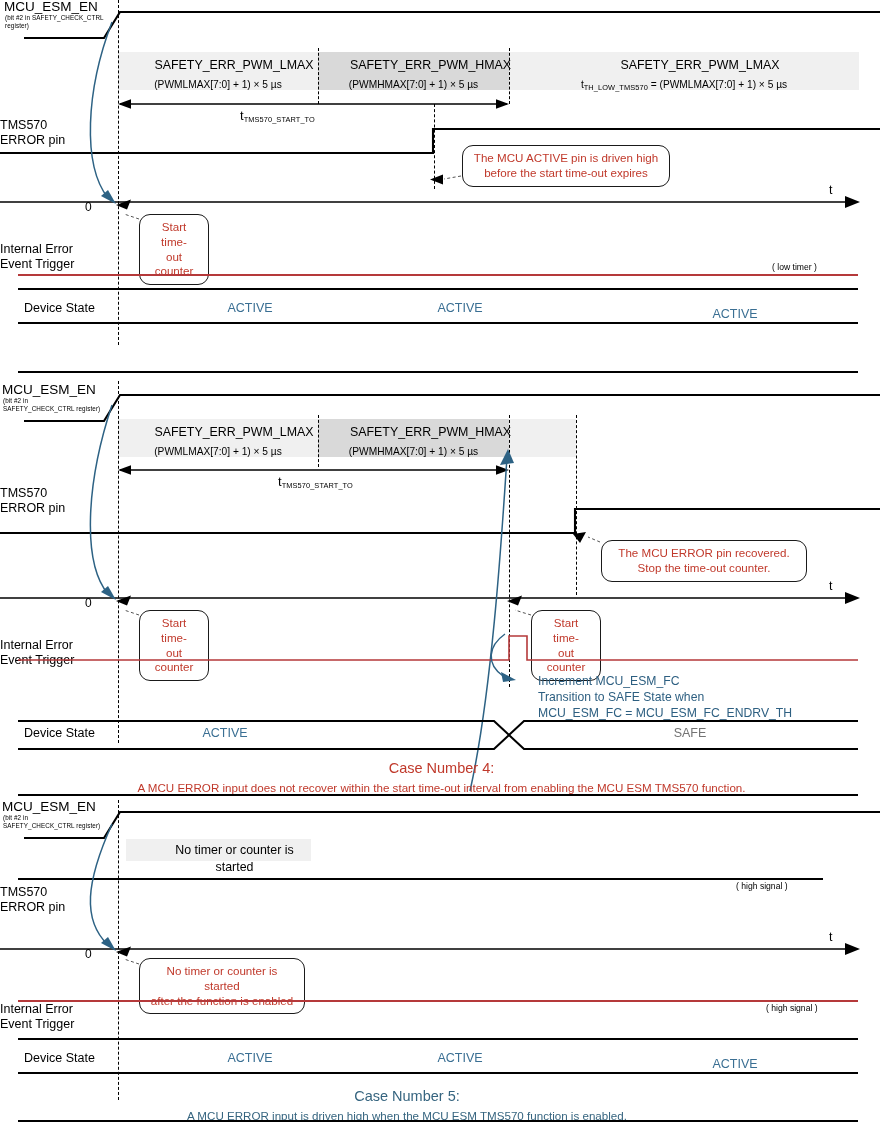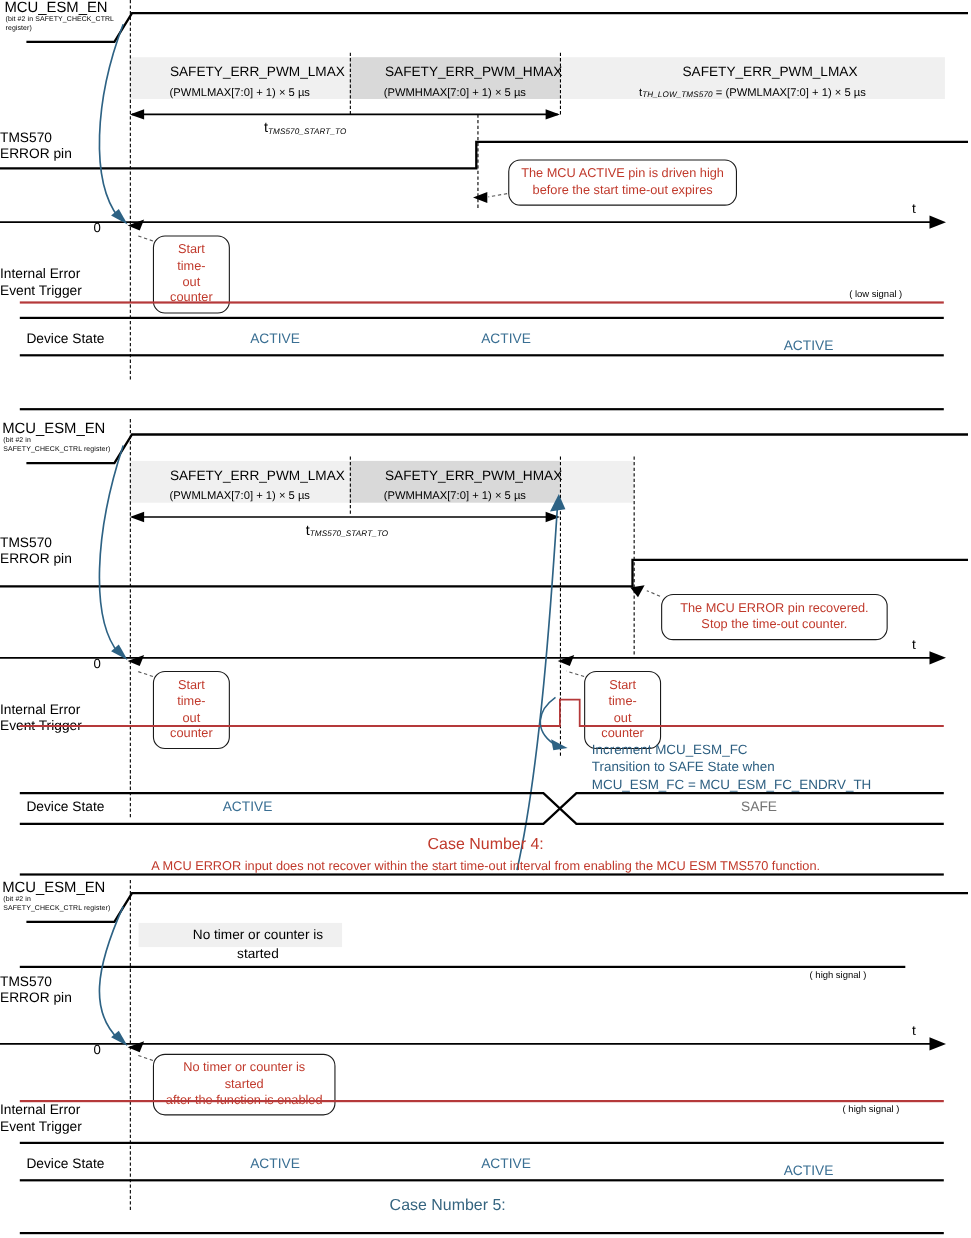--- a/index.html
+++ b/index.html
@@ -18,21 +18,21 @@
   .panel { position: absolute; left: 0; width: 883px; }
   .abs { position: absolute; }
 
   
   .sig-label { font-size: 12.5px; color: #000; line-height: 1.18; white-space: pre-line; }
   .sig-label-l { font-size: 13.5px; color: #000; text-align: center; line-height: 1.15; }
   .tiny { font-size: 6.3px; color: #000; line-height: 1.25; letter-spacing: 0.1px; }
   .band { font-size: 12px; color: #000; text-align: center; line-height: 1.35; }
   .band .b1 { font-size: 12.4px; padding-left: 32px; }
   .band .b2 { font-size: 10.2px; }
-  .sub { font-size: 7.4px; vertical-align: -0.22em; letter-spacing: 0.1px; font-style: italic; }
+  .sub { font-size: 7.4px; vertical-align: -0.22em; letter-spacing: 0.1px; }
   .t-axis { font-size: 12.5px; color: #000; font-style: normal; }
   .zero { font-size: 12px; color: #000; }
   .state-active { font-size: 12.5px; color: #3a6f93; text-align: center; }
   .state-safe { font-size: 12.5px; color: #737373; text-align: center; }
   .sig-note { font-size: 8.6px; color: #000; }
   .callout {
     border: 1.3px solid #1a1a1a;
     border-radius: 11px;
     background: #fff;
     color: #c0392b;
@@ -140,21 +140,21 @@
     </svg>
 
     <div class="abs callout" style="left:139px; top:214px; width:70px; white-space:pre-line;">Start time-
 out counter</div>
     <svg style="left:0;top:205px;width:883px;height:22px;">
       <path d="M 139,14 L 130,11 L 124,9" fill="none" stroke="#555" stroke-width="1" stroke-dasharray="3,2.5"></path>
     </svg>
 
     <div class="abs sig-label" style="left:0px; top:242px; width:112px;">Internal Error
 Event Trigger</div>
-    <div class="abs sig-note" style="left:772px; top:262px;">( low signal )</div>
+    <div class="abs sig-note" style="left:772px; top:262px;">( low timer )</div>
     <div class="redline" style="left:18px; top:274px; width:840px;"></div>
 
     <div class="hline-thick" style="left:18px; top:288px; width:840px;"></div>
     <div class="abs sig-label" style="left:0px; top:301px; width:112px; text-align:left; padding-left:24px;">Device State</div>
     <div class="abs state-active" style="left:195px; top:301px; width:110px;">ACTIVE</div>
     <div class="abs state-active" style="left:405px; top:301px; width:110px;">ACTIVE</div>
     <div class="abs state-active" style="left:680px; top:307px; width:110px;">ACTIVE</div>
     <div class="hline-thick" style="left:18px; top:322px; width:840px;"></div>
 
     <div class="hline" style="left:18px; top:371px; width:840px;"></div>
@@ -331,17 +331,18 @@
 
     <div class="hline-thick" style="left:18px; top:246px; width:840px;"></div>
     <div class="abs sig-label" style="left:0px; top:259px; width:112px; text-align:left; padding-left:24px;">Device State</div>
     <div class="abs state-active" style="left:195px; top:259px; width:110px;">ACTIVE</div>
     <div class="abs state-active" style="left:405px; top:259px; width:110px;">ACTIVE</div>
     <div class="abs state-active" style="left:680px; top:265px; width:110px;">ACTIVE</div>
     <div class="hline-thick" style="left:18px; top:280px; width:840px;"></div>
 
     <div class="abs caption cap-blue" style="left:0; top:294px; width:814px;">
       <div class="c-title">Case Number 5:</div>
+      <div class="c-desc" style="margin-top:2px;">A MCU ERROR input is driven high when the MCU ESM TMS570 function is enabled.</div>
     </div>
     <div class="hline" style="left:18px; top:328px; width:840px;"></div>
   </div>
 
 </div>
 
 </body></html>

